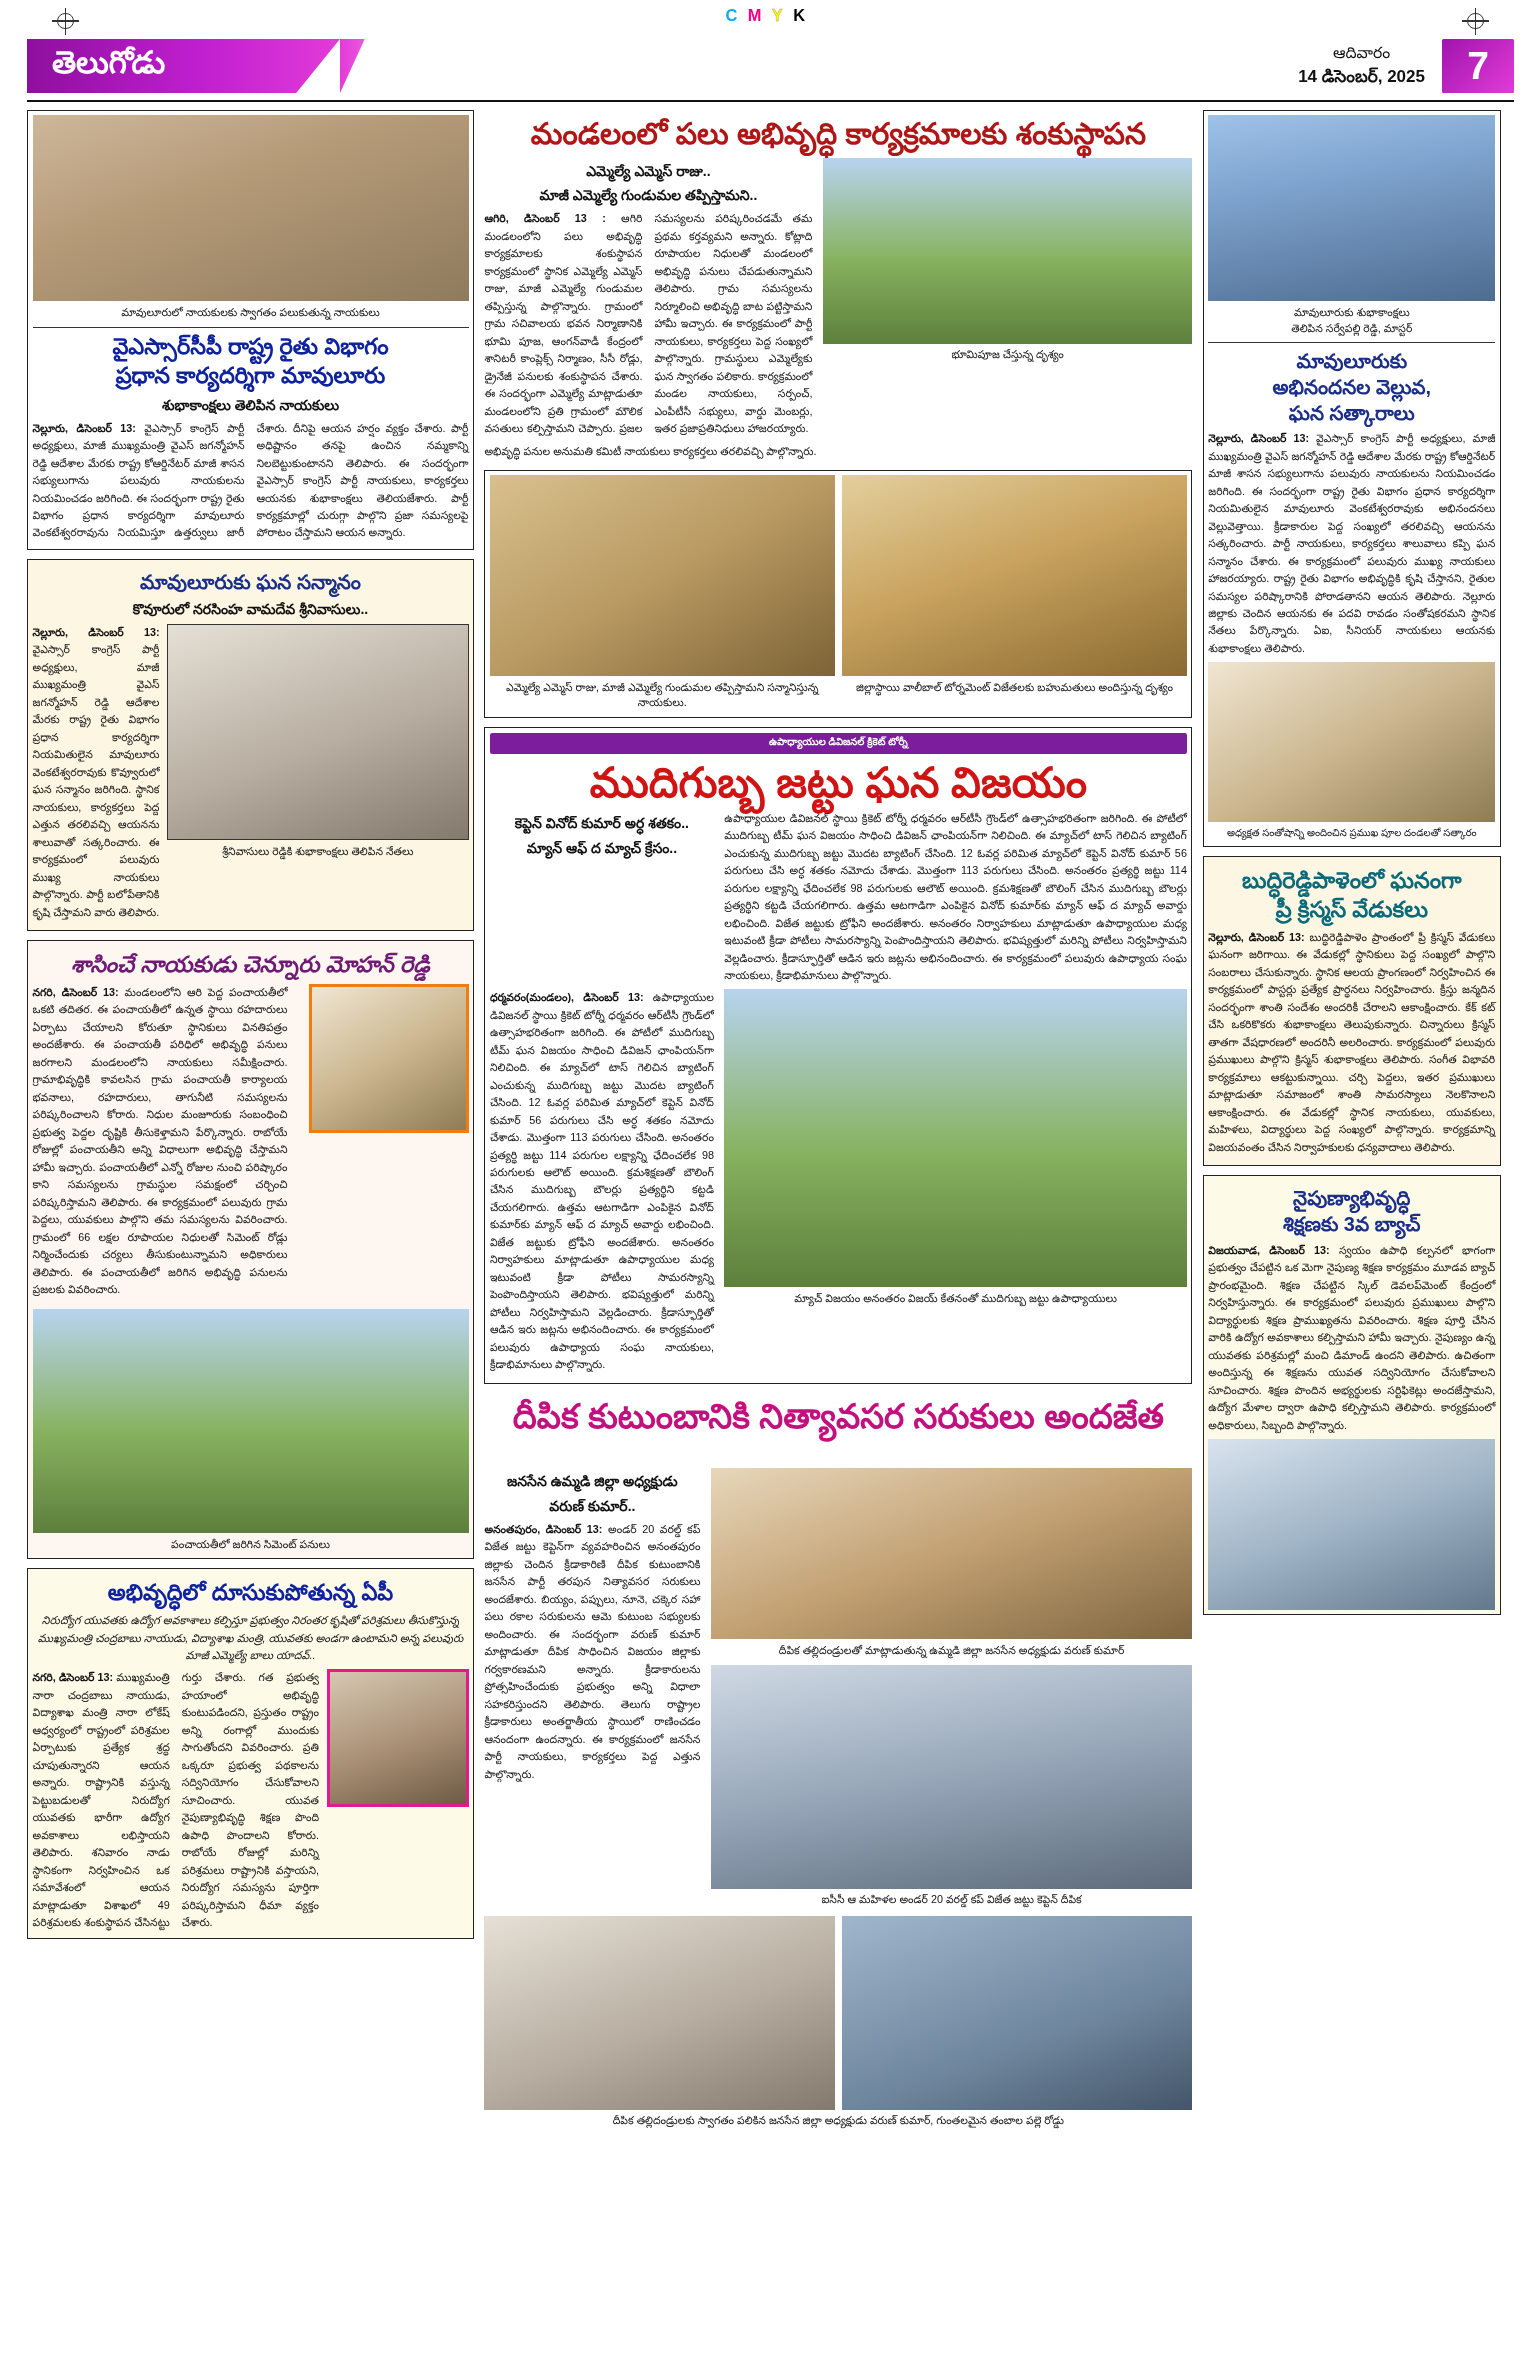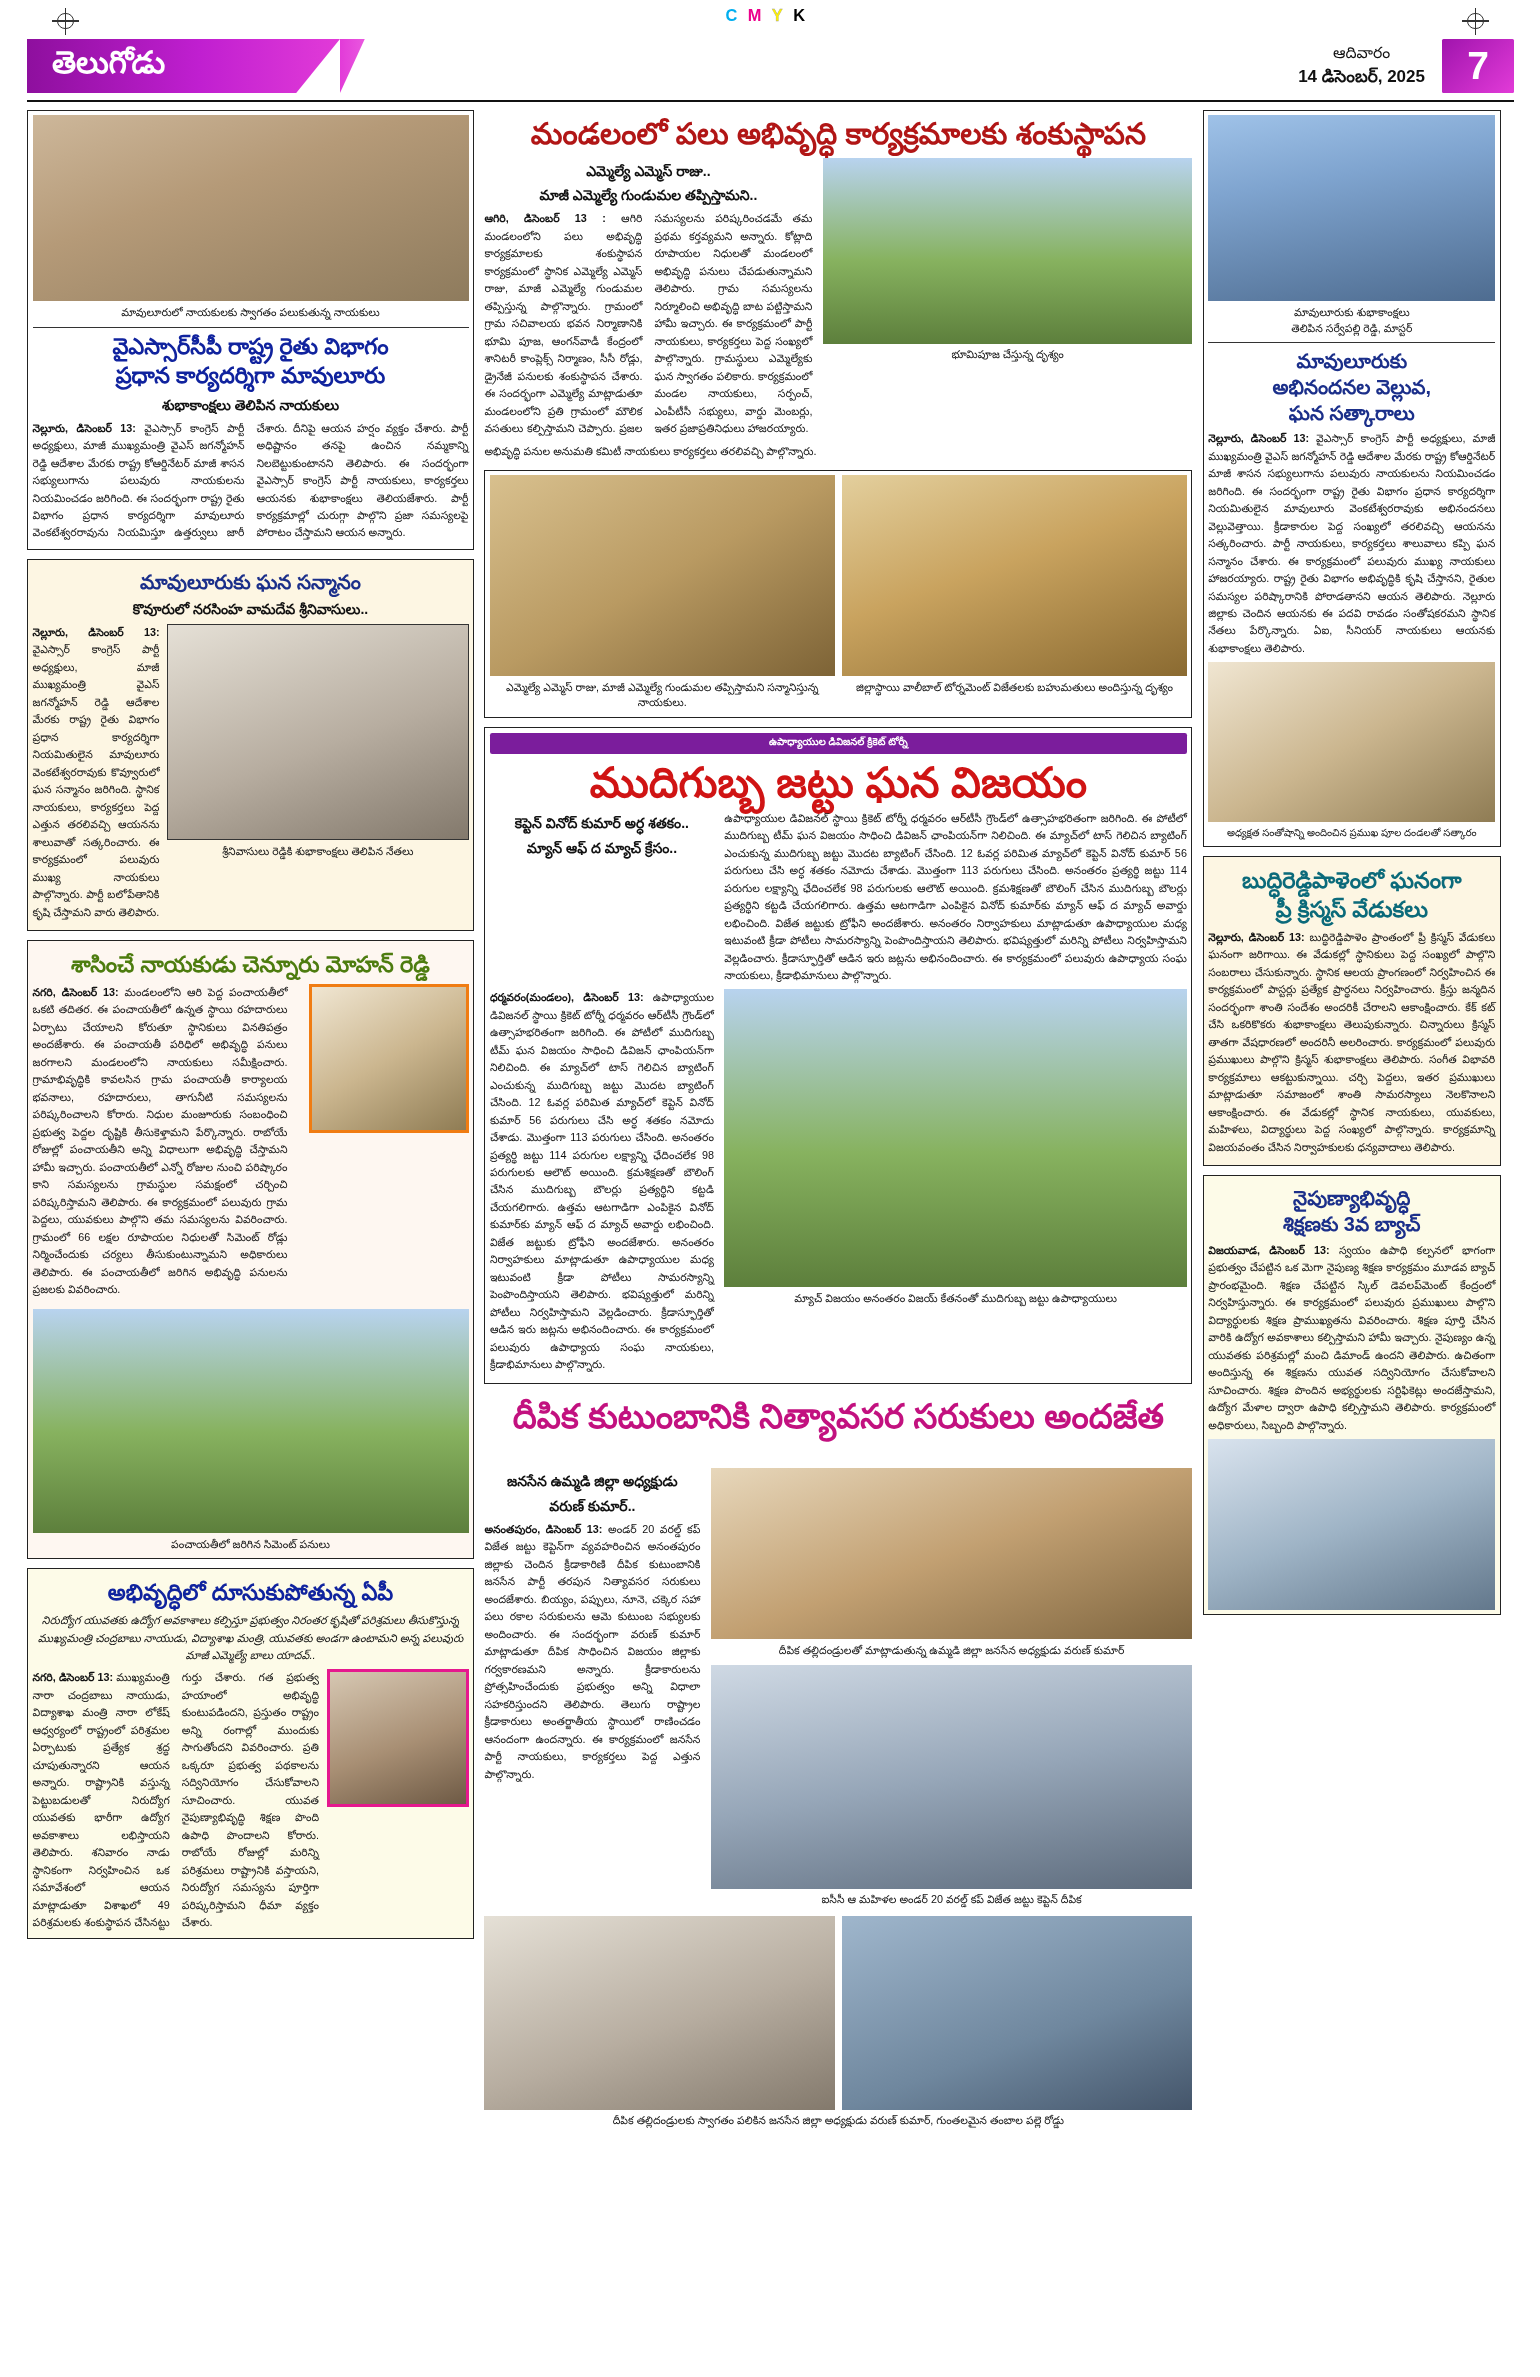--- a/index.html
+++ b/index.html
@@ -143,21 +143,21 @@
   
   h2.hd {
     margin: 4.5px 0 4.5px 0;
     text-align: center;
     font-size: 22.4px;
     line-height: 1.3;
     font-weight: bold;
     color: #10239e;
   }
   h2.hd.blue2 { color:#1b2f8a; font-size:20px; }
-  h2.hd.green { color:#4d7c0f; }
+  h2.hd.green { color:#701a75;font-style:italic; }
   h2.hd.teal { color:#0b6a7a; }
   h3.sub {
     margin: 3px 0 4.5px 0;
     text-align:center;
     font-size: 14px;
     line-height:1.45;
     font-weight: bold;
     color:#111;
   }
   .bigbanner {

